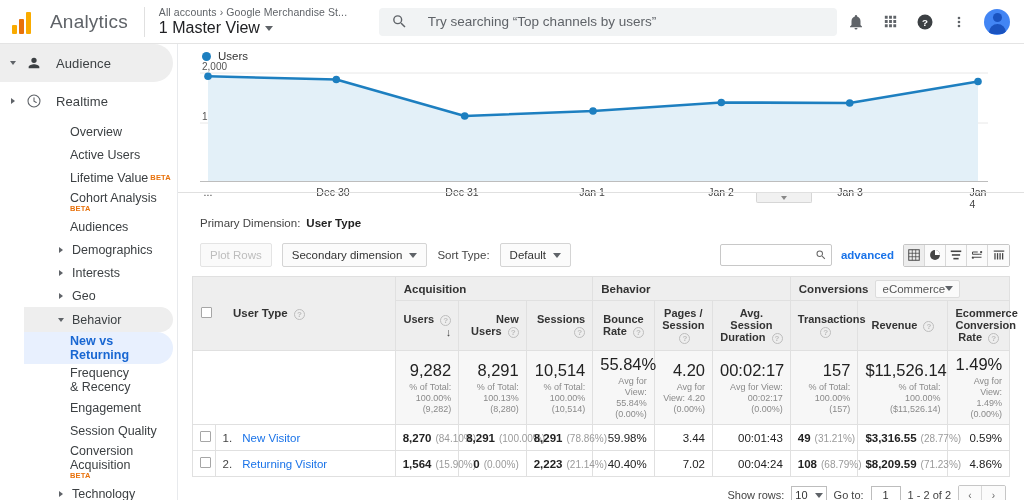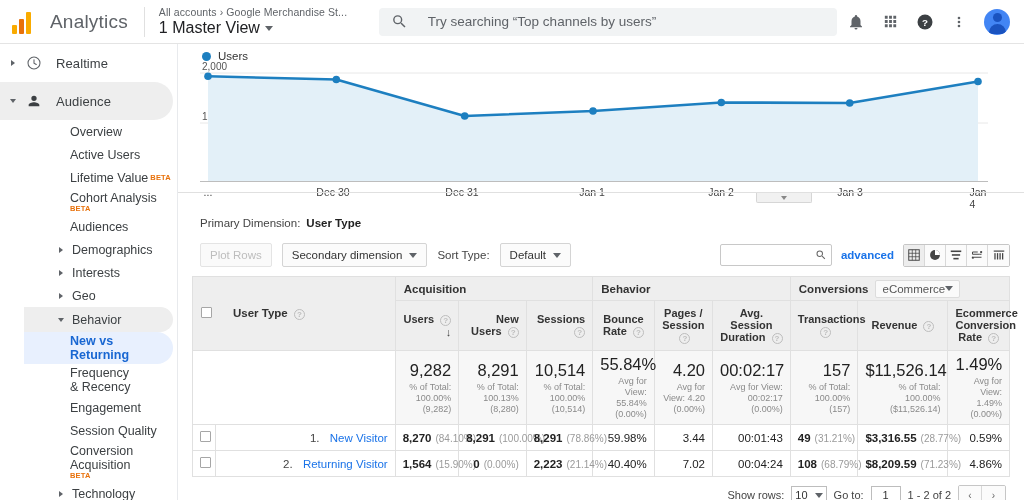--- a/index.html
+++ b/index.html
@@ -143,21 +143,21 @@
   .sumrow td { background: #f7f7f7; height: 66px; vertical-align: middle; padding: 4px 7px; text-align: right; }
   .sum-big { font-size: 16.5px; color: #222; font-weight: 400; line-height: 19px; }
   .sum-sub { font-size: 9px; color: #8a8a8a; line-height: 11px; margin-top: 2px; }
   .datarow td { height: 26px; padding: 3px 7px; text-align: right; color: #222; background:#fff;}
   .cellval { font-weight: 700; }
   .cellpct { color: #9a9a9a; font-size: 10px; margin-left: 4px; font-weight: 400;}
   .cb { width: 11px; height: 11px; border: 1px solid #a6a6a6; background: #fff; display:inline-block;
         border-radius: 1px; cursor: pointer;}
   .idx { color: #444; margin-right: 7px; }
   .rowlink { color: #1a73e8; text-decoration: none; cursor: pointer; }
-  td.lcell { text-align: right; }
+  td.lcell { text-align: left; }
   td.ccell { text-align: center !important; }
 
   
   .footer { position: absolute; top: 440px; left: 0; width: 846px; }
   .pager { display: flex; align-items: center; justify-content: flex-end; gap: 7px;
            font-size: 11px; color: #444; padding-right: 18px; height: 22px; }
   .sel-sm { height: 19px; border: 1px solid #bdbdbd; background: #fff; font-size: 11px;
             padding: 0 3px; display:flex;align-items:center; gap:7px; cursor:pointer; color:#333;}
   .inp-sm { width: 30px; height: 19px; border: 1px solid #bdbdbd; background: #fff; font-size: 11px;
             text-align: center; line-height: 17px; color:#333; cursor:text;}
@@ -213,39 +213,39 @@
         <svg width="16" height="16" viewBox="0 0 24 24">
             <path fill="#5f6368" d="M12 8a2 2 0 100-4 2 2 0 000 4zm0 2a2 2 0 100 4 2 2 0 000-4zm0 6a2 2 0 100 4 2 2 0 000-4z"></path>
           </svg>
       </span>
       <span class="avatar"></span>
     </div>
   </div>
 
   <div class="sidebar">
 
+    <div class="nav-top active">
+      <span class="arrow-d"></span>
+      <span class="nav-ico">
+        <svg width="16" height="16" viewBox="0 0 24 24">
+            <path fill="#3c4043" d="M12 12a4 4 0 100-8 4 4 0 000 8zm0 2c-3.3 0-8 1.7-8 4v2h16v-2c0-2.3-4.7-4-8-4z"></path>
+          </svg>
+      </span>
+      <span class="nav-label">Audience</span>
+    </div>
+
     <div class="nav-top">
       <span class="arrow-r"></span>
       <span class="nav-ico">
         <svg width="16" height="16" viewBox="0 0 24 24">
             <circle cx="12" cy="12" r="9" fill="none" stroke="#5f6368" stroke-width="1.6"></circle>
             <path d="M12 7v5.2l3.4 2" fill="none" stroke="#5f6368" stroke-width="1.6" stroke-linecap="round"></path>
           </svg>
       </span>
       <span class="nav-label">Realtime</span>
-    </div>
-
-    <div class="nav-top active">
-      <span class="arrow-d"></span>
-      <span class="nav-ico">
-        <svg width="16" height="16" viewBox="0 0 24 24">
-            <path fill="#3c4043" d="M12 12a4 4 0 100-8 4 4 0 000 8zm0 2c-3.3 0-8 1.7-8 4v2h16v-2c0-2.3-4.7-4-8-4z"></path>
-          </svg>
-      </span>
-      <span class="nav-label">Audience</span>
     </div>
 
     <div class="sub">
       <div class="sub-item">
         <span>Overview</span>
       </div>
       <div class="sub-item">
         <span>Active Users</span>
       </div>
       <div class="sub-item">

